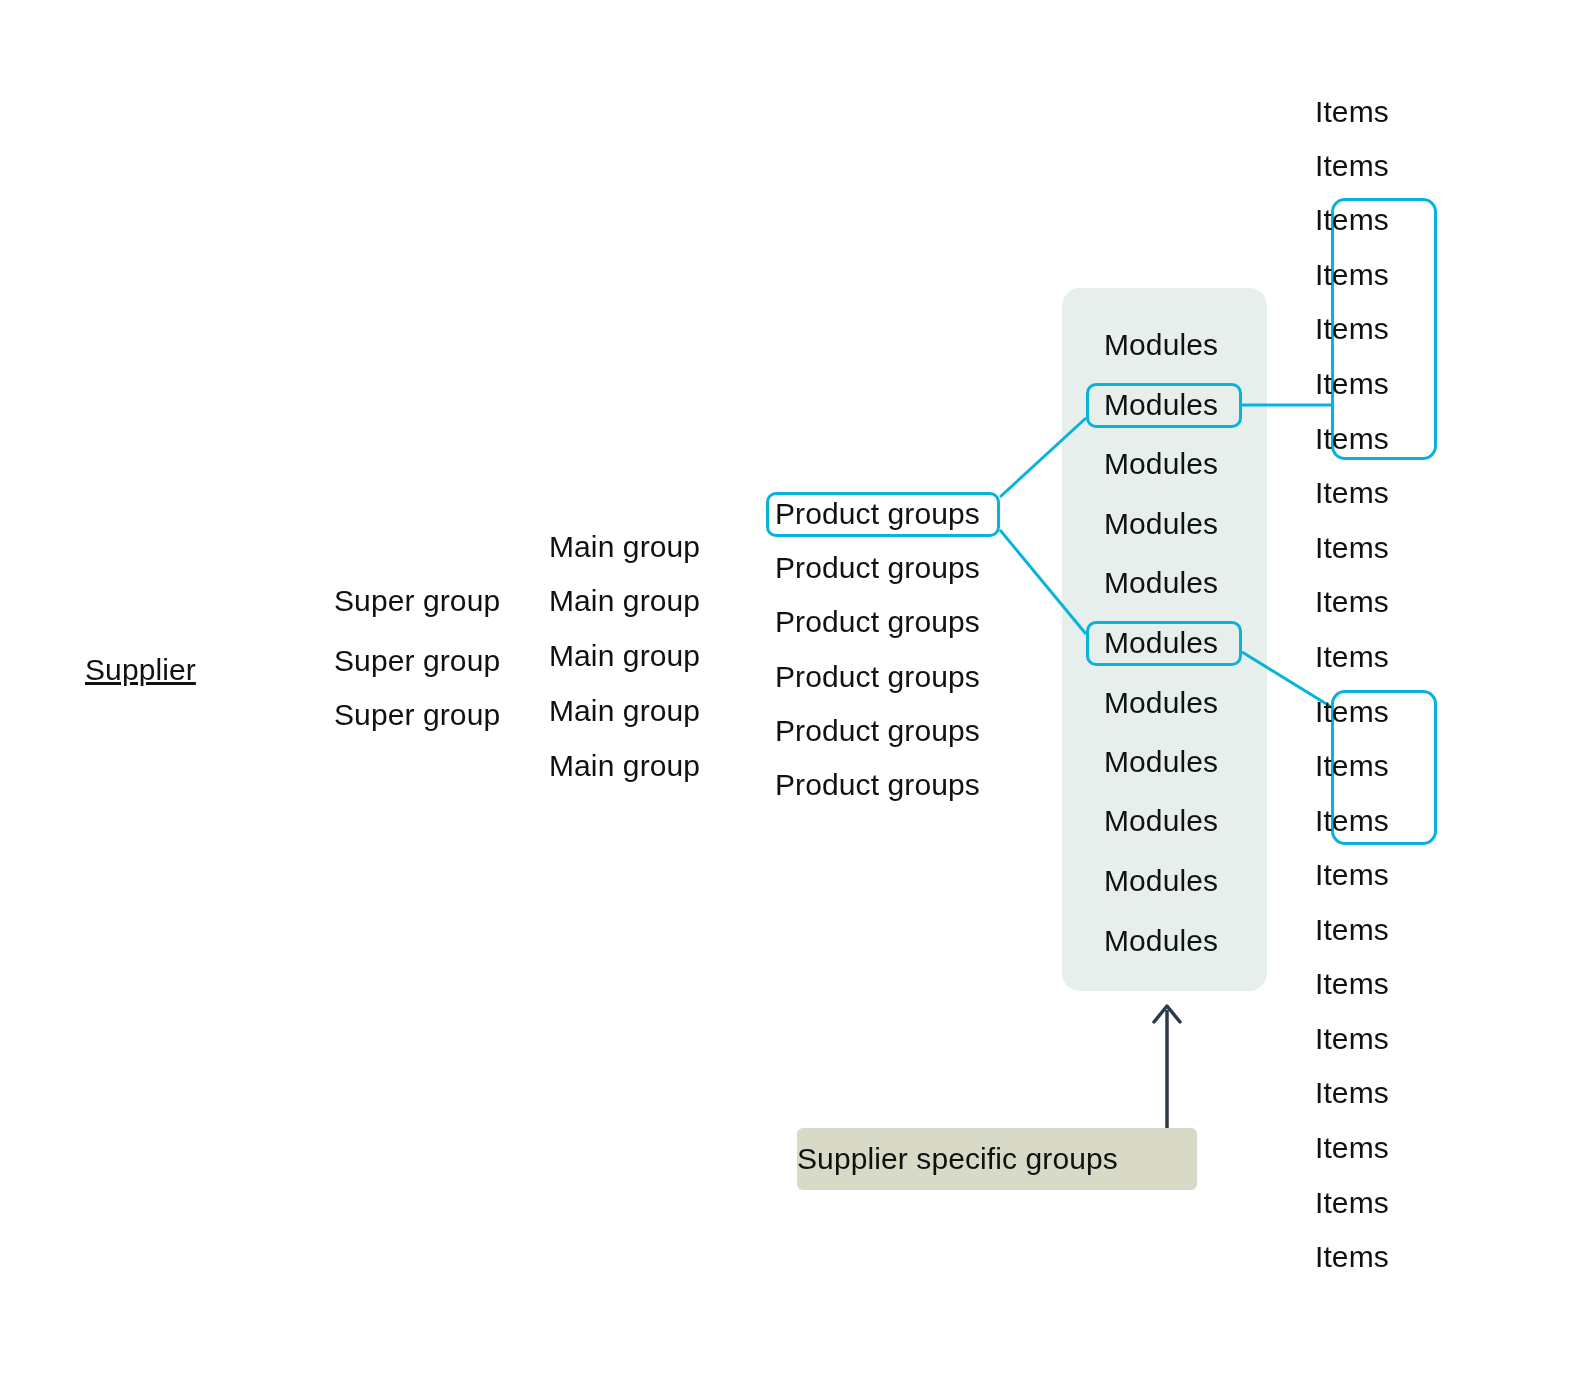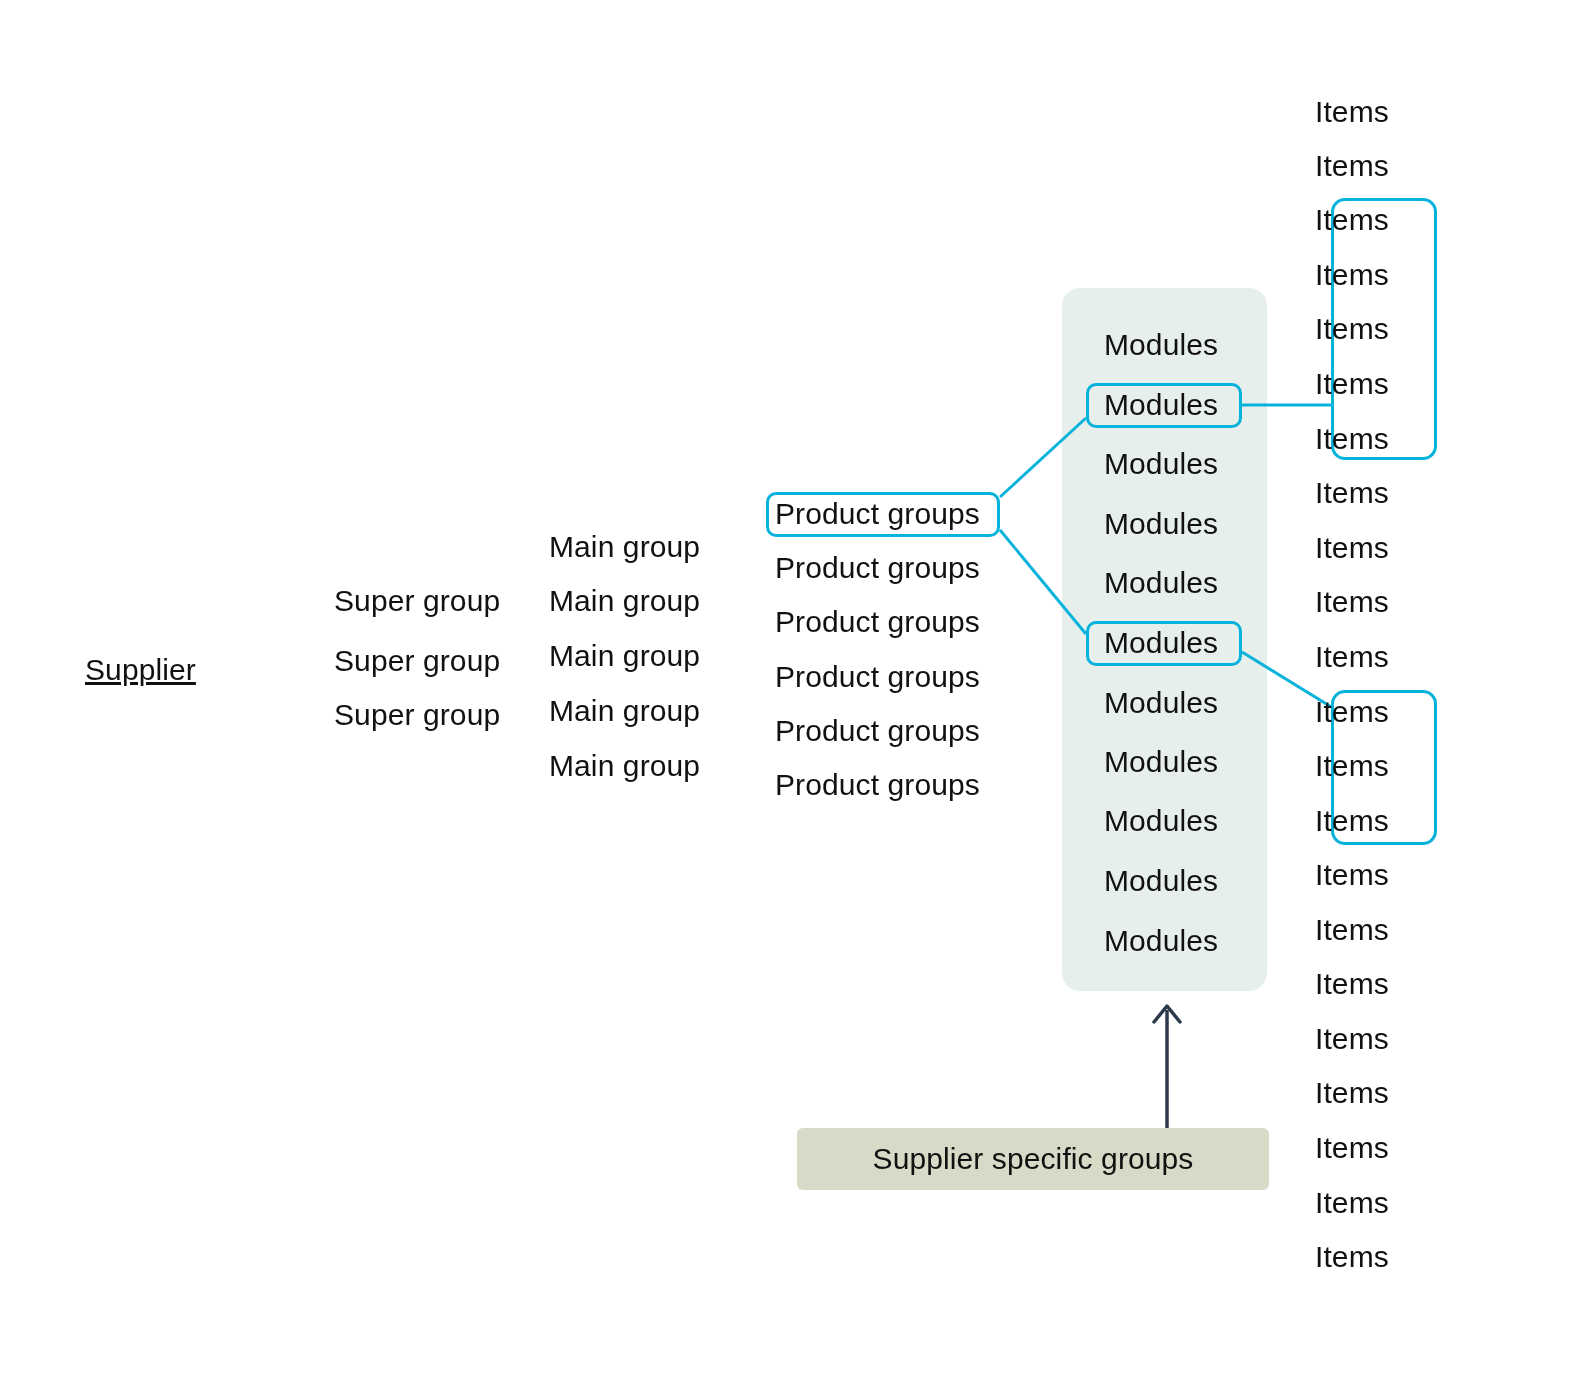--- a/index.html
+++ b/index.html
@@ -61,27 +61,27 @@
     height: 703px;
     background: #e6efeb;
     border-radius: 18px;
   }
 
   
   #supplier-specific-box {
     position: absolute;
     left: 797px;
     top: 1128px;
-    width: 472px;
+    width: 400px;
     height: 62px;
     background: #d9d9c8;
     border-radius: 6px;
     display: flex;
     align-items: center;
-    justify-content: center;
+    justify-content: flex-start;
   }
   #supplier-specific-box .node-label {
     position: static;
     font-size: 30px;
     color: #111111;
   }
 </style>
 </head>
 <body>
 

